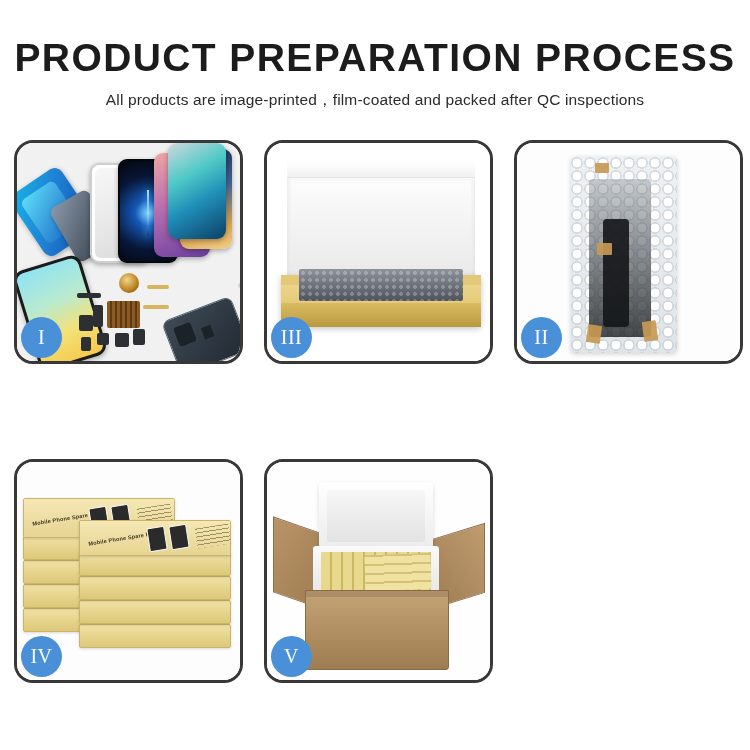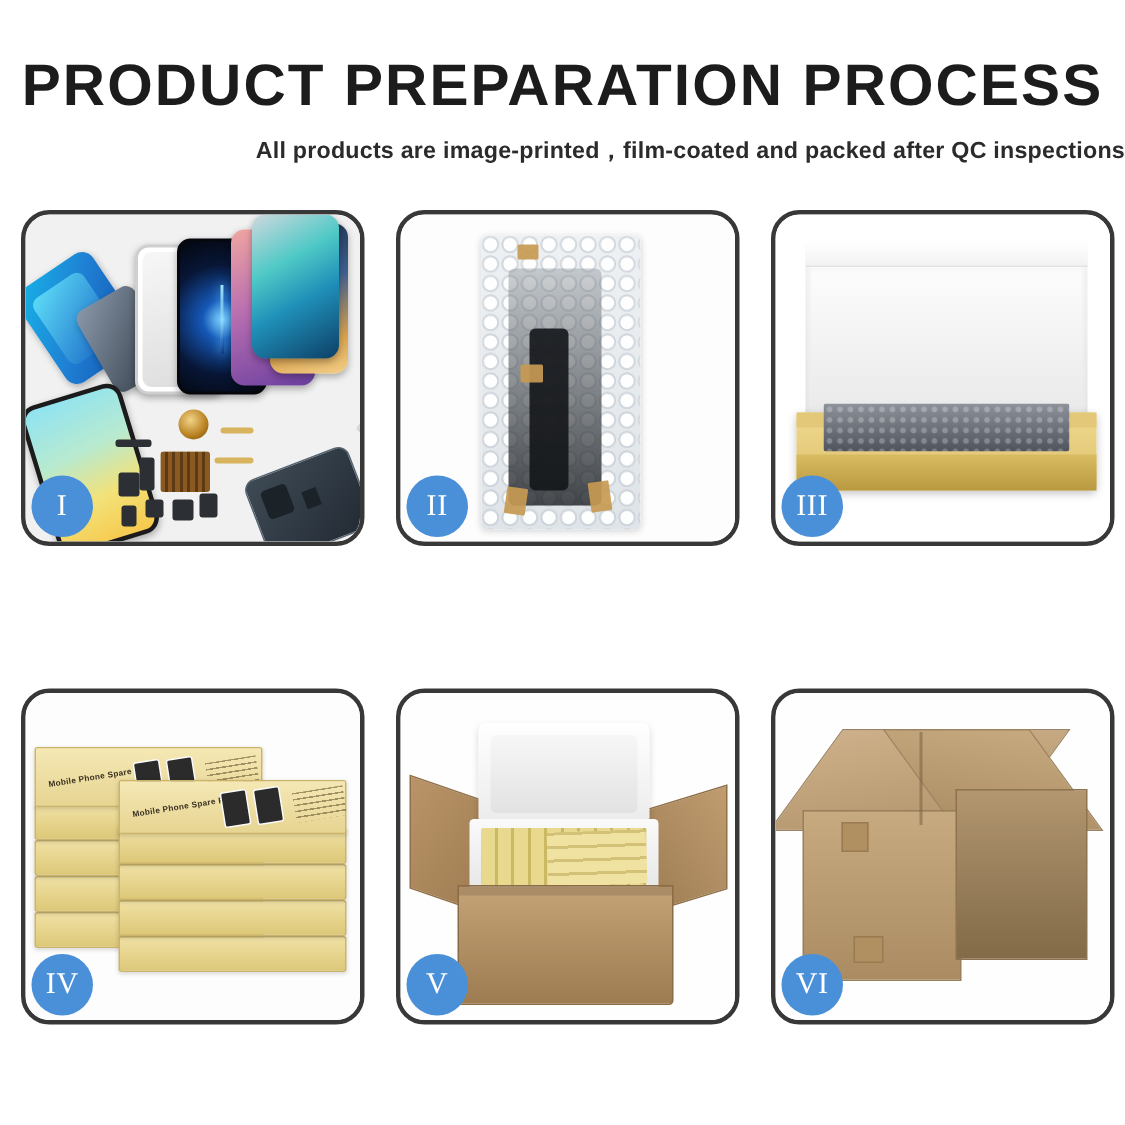--- a/index.html
+++ b/index.html
@@ -8,21 +8,21 @@
     font-family:"Liberation Sans","DejaVu Sans",sans-serif;
     overflow:hidden;position:relative;
   }
   .header{width:750px;text-align:center;padding-top:38px;}
   .title{
     font-size:39px;font-weight:700;letter-spacing:1.4px;color:#1c1c1c;
     line-height:1.05;white-space:nowrap;
   }
   .subtitle{
     font-size:15.5px;color:#2b2b2b;margin-top:11px;letter-spacing:.15px;
-    white-space:nowrap;font-weight:700;text-align:right;
+    white-space:nowrap;font-weight:400;
   }
   .grid{
     position:absolute;left:14px;top:140px;width:730px;
     display:grid;grid-template-columns:229px 229px 229px;
     grid-template-rows:224px 224px;column-gap:21px;row-gap:95px;
   }
   .panel{
     position:relative;border:3px solid #383838;border-radius:19px;
     background:#ffffff;overflow:hidden;box-sizing:border-box;
   }
@@ -222,41 +222,41 @@
         <div class="flex" style="left:66px;top:34px;width:26px;"></div>
         <div class="bit" style="left:16px;top:34px;width:10px;height:22px;"></div>
         <div class="housing"></div>
         <div class="tweez"></div>
       </div>
     </div>
     <div class="badge">I</div>
   </div>
 
   <div class="panel">
+    <div class="scene p3">
+      <div class="lid"></div>
+      <div class="foamsheet"></div>
+      <div class="boxbase"></div>
+      <div class="foamdark"></div>
+      <div class="boxside"></div>
+    </div>
+    <div class="badge">III</div>
+  </div>
+
+  <div class="panel">
     <div class="scene p2">
       <div class="bw">
         <div class="bwin"></div>
         <div class="tape t1"></div>
         <div class="tape t2"></div>
         <div class="tape t3"></div>
         <div class="tape t4"></div>
       </div>
     </div>
     <div class="badge">II</div>
-  </div>
-
-  <div class="panel">
-    <div class="scene p3">
-      <div class="lid"></div>
-      <div class="foamsheet"></div>
-      <div class="boxbase"></div>
-      <div class="foamdark"></div>
-      <div class="boxside"></div>
-    </div>
-    <div class="badge">III</div>
   </div>
 
   <div class="panel">
     <div class="scene p4">
       <div class="stackwrap">
         <div class="sbox" style="left:0;top:132px;width:150px;height:22px;"></div>
         <div class="sbox" style="left:0;top:108px;width:150px;height:22px;"></div>
         <div class="sbox" style="left:0;top:84px;width:150px;height:22px;"></div>
         <div class="sbox" style="left:0;top:60px;width:150px;height:22px;"></div>
         <div class="sbox" style="left:0;top:22px;width:150px;height:38px;">
@@ -288,26 +288,14 @@
       <div class="flapR"></div>
       <div class="foamlid"></div>
       <div class="foambody"></div>
       <div class="ylot"></div>
       <div class="ylot2"></div>
       <div class="cartonF"></div>
     </div>
     <div class="badge">V</div>
   </div>
 
-  <div class="panel">
-    <div class="scene p6">
-      <div class="ctop"></div>
-      <div class="ctop2"></div>
-      <div class="cfront"></div>
-      <div class="cside"></div>
-      <div class="seam" style="left:96px;top:26px;width:2px;height:62px;"></div>
-      <div class="tpatch" style="left:44px;top:86px;width:16px;height:18px;"></div>
-      <div class="tpatch" style="left:52px;top:162px;width:18px;height:16px;"></div>
-    </div>
-    <div class="badge">VI</div>
-  </div>
 
 </div>
 
 </body></html>

